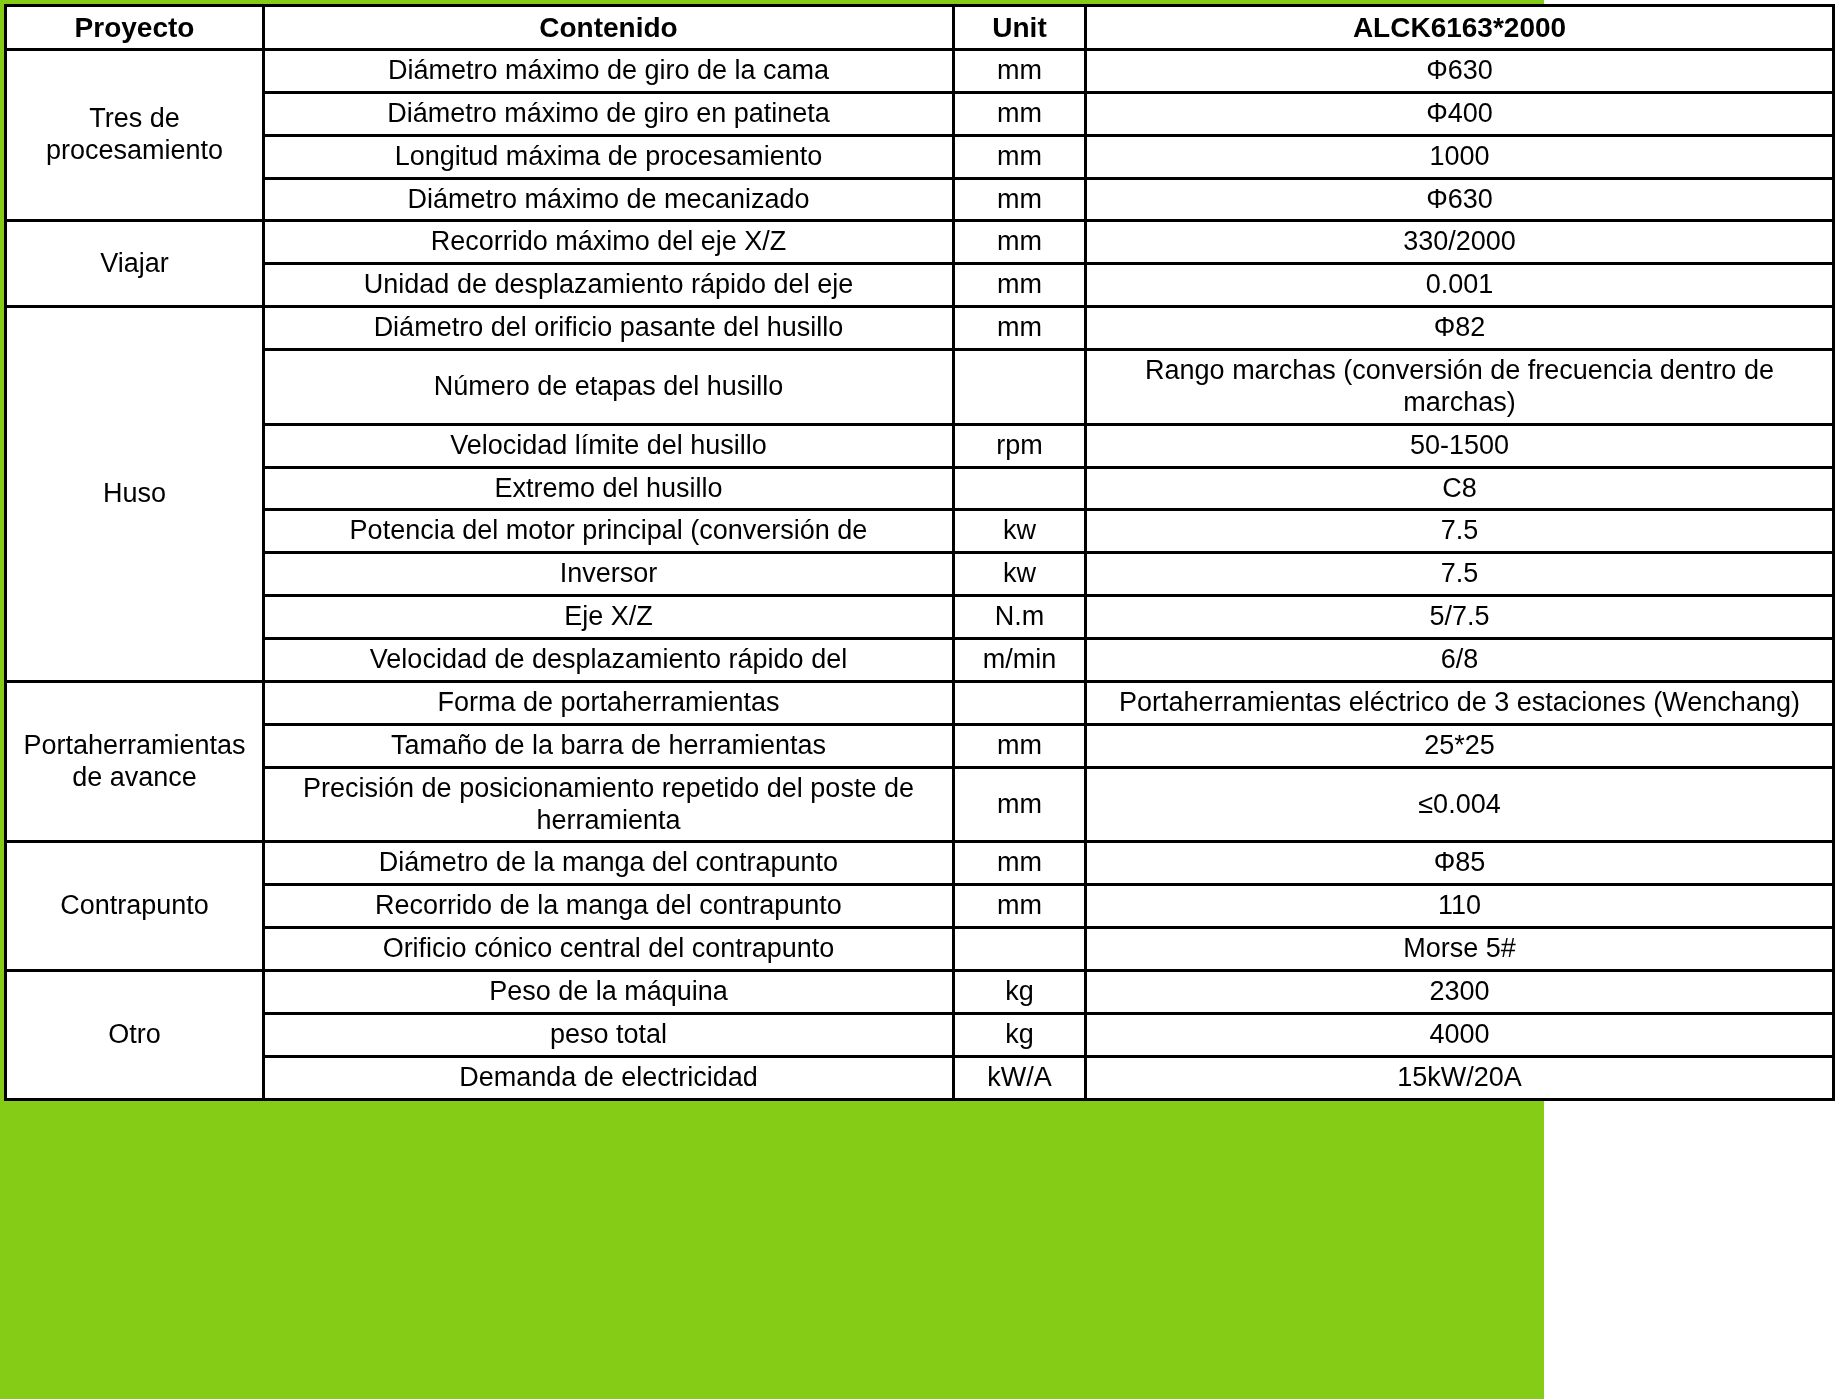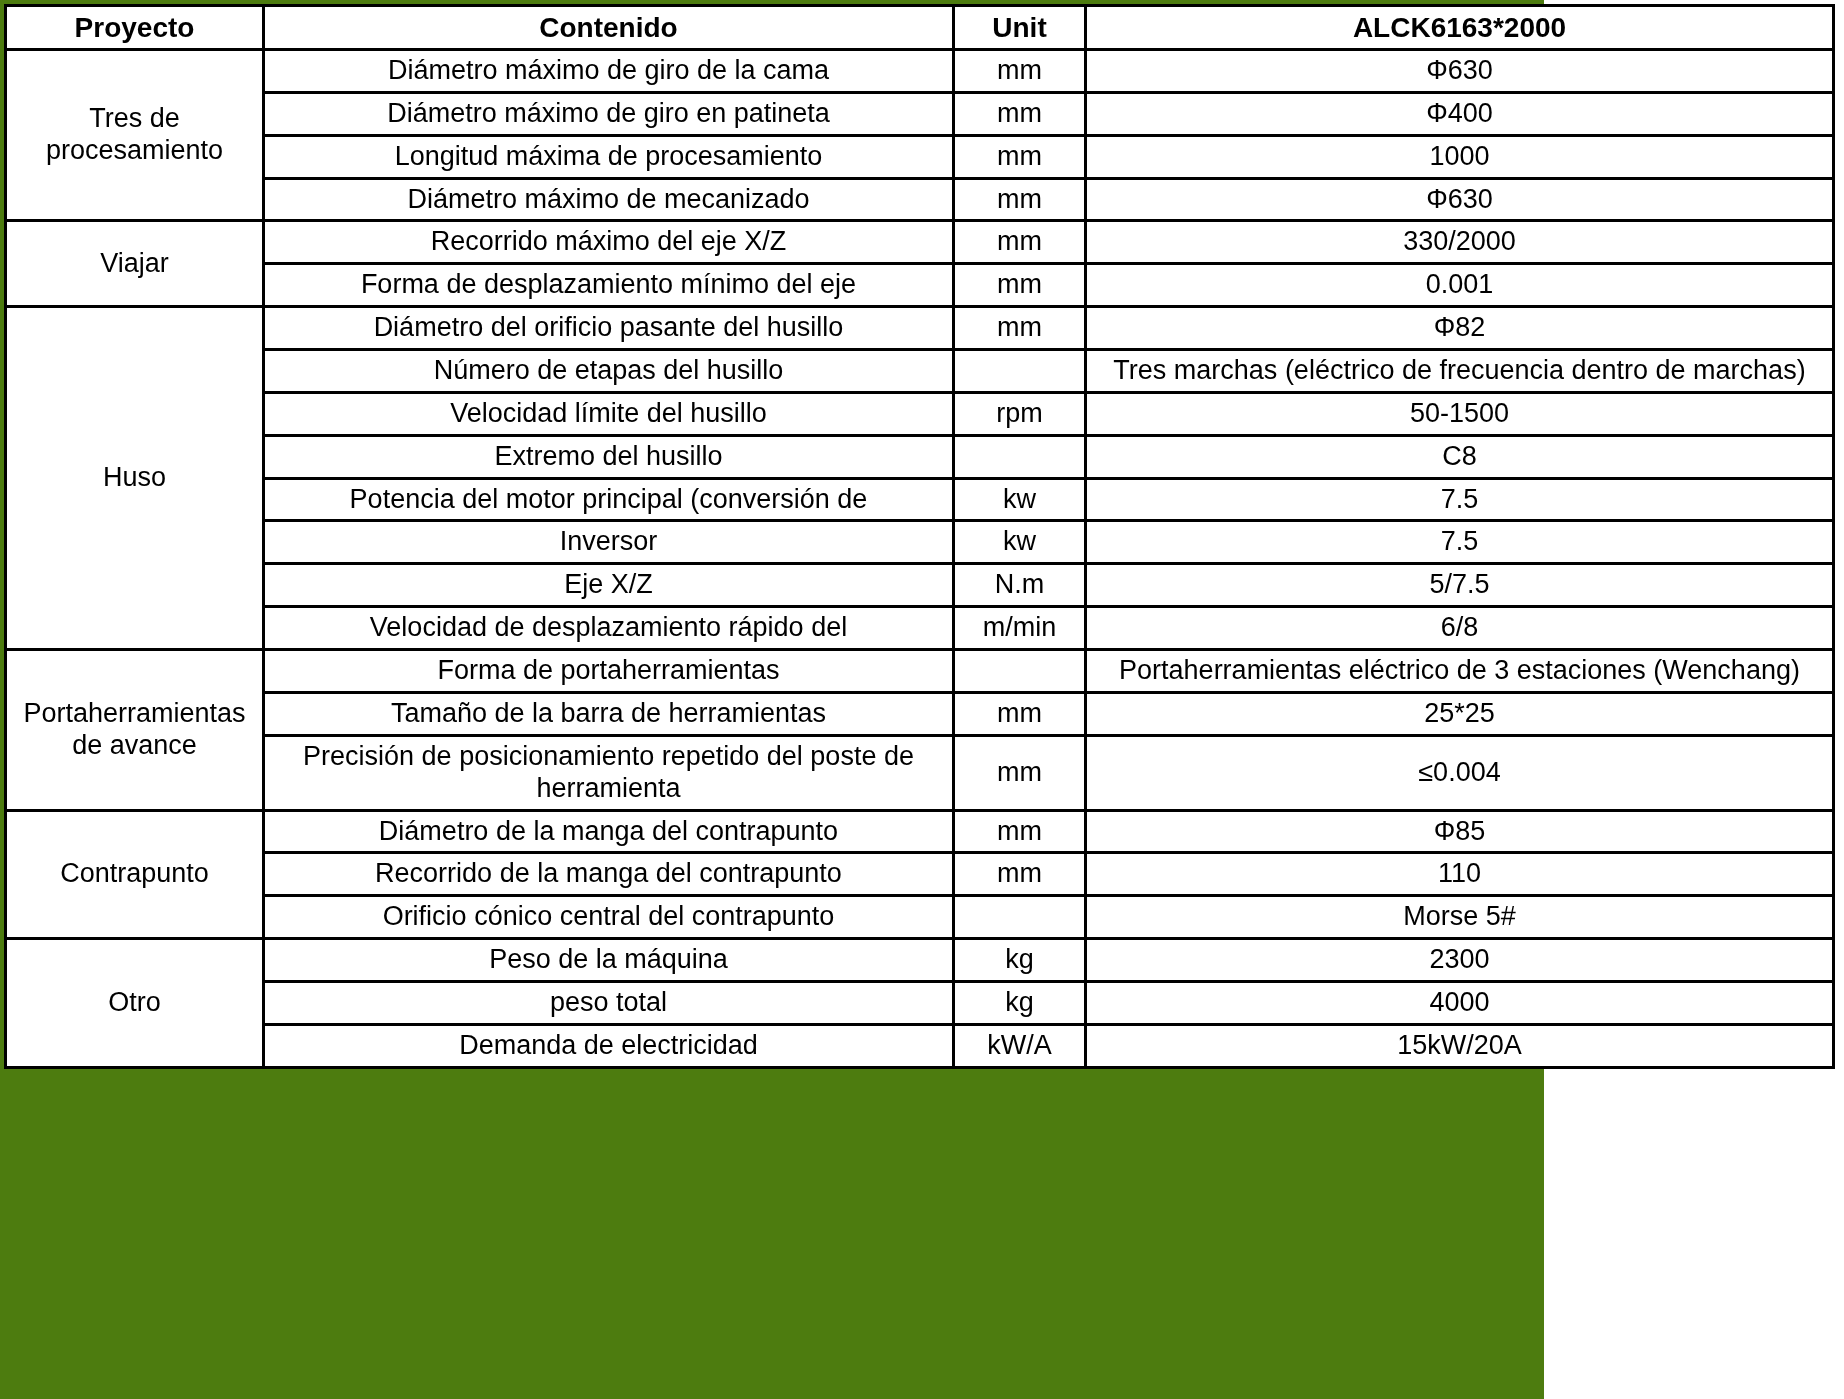--- a/index.html
+++ b/index.html
@@ -9,21 +9,21 @@
   }
   body {
     font-family: "Liberation Sans", sans-serif;
     color: #000000;
   }
   .page {
     width: 1544px;
     min-height: 1399px;
     box-sizing: border-box;
     padding: 4px 12px 10px 4px;
-    background: #4d7c0f;
+    background: #84cc16;
   }
   table.spec {
     border-collapse: collapse;
     table-layout: fixed;
     width: 1828px;
     margin: 0;
   }
   table.spec td, table.spec th {
     border: 3px solid #000000;
     padding: 4px 6px;
@@ -97,34 +97,34 @@
           <td class="unit">mm</td>
           <td class="value">Φ630</td>
         </tr>
         <tr>
           <td class="group" rowspan="2">Viajar</td>
           <td class="content">Recorrido máximo del eje X/Z</td>
           <td class="unit">mm</td>
           <td class="value">330/2000</td>
         </tr>
         <tr>
-          <td class="content">Forma de desplazamiento mínimo del eje</td>
+          <td class="content">Unidad de desplazamiento rápido del eje</td>
           <td class="unit">mm</td>
           <td class="value">0.001</td>
         </tr>
         <tr>
           <td class="group" rowspan="8">Huso</td>
           <td class="content">Diámetro del orificio pasante del husillo</td>
           <td class="unit">mm</td>
           <td class="value">Φ82</td>
         </tr>
         <tr>
           <td class="content">Número de etapas del husillo</td>
           <td class="unit"></td>
-          <td class="value">Tres marchas (eléctrico de frecuencia dentro de marchas)</td>
+          <td class="value">Rango marchas (conversión de frecuencia dentro de marchas)</td>
         </tr>
         <tr>
           <td class="content">Velocidad límite del husillo</td>
           <td class="unit">rpm</td>
           <td class="value">50-1500</td>
         </tr>
         <tr>
           <td class="content">Extremo del husillo</td>
           <td class="unit"></td>
           <td class="value">C8</td>

